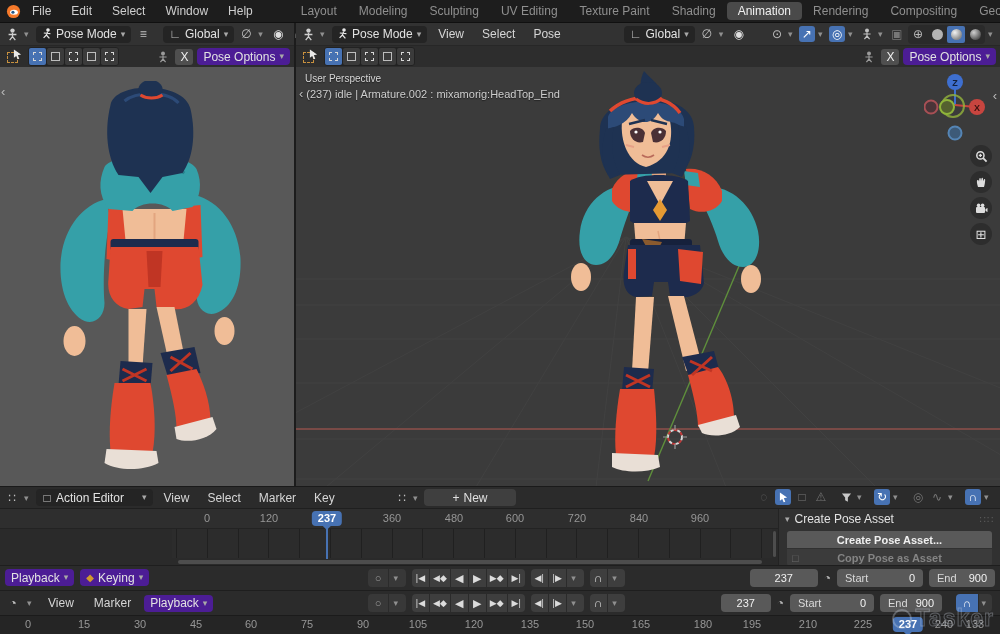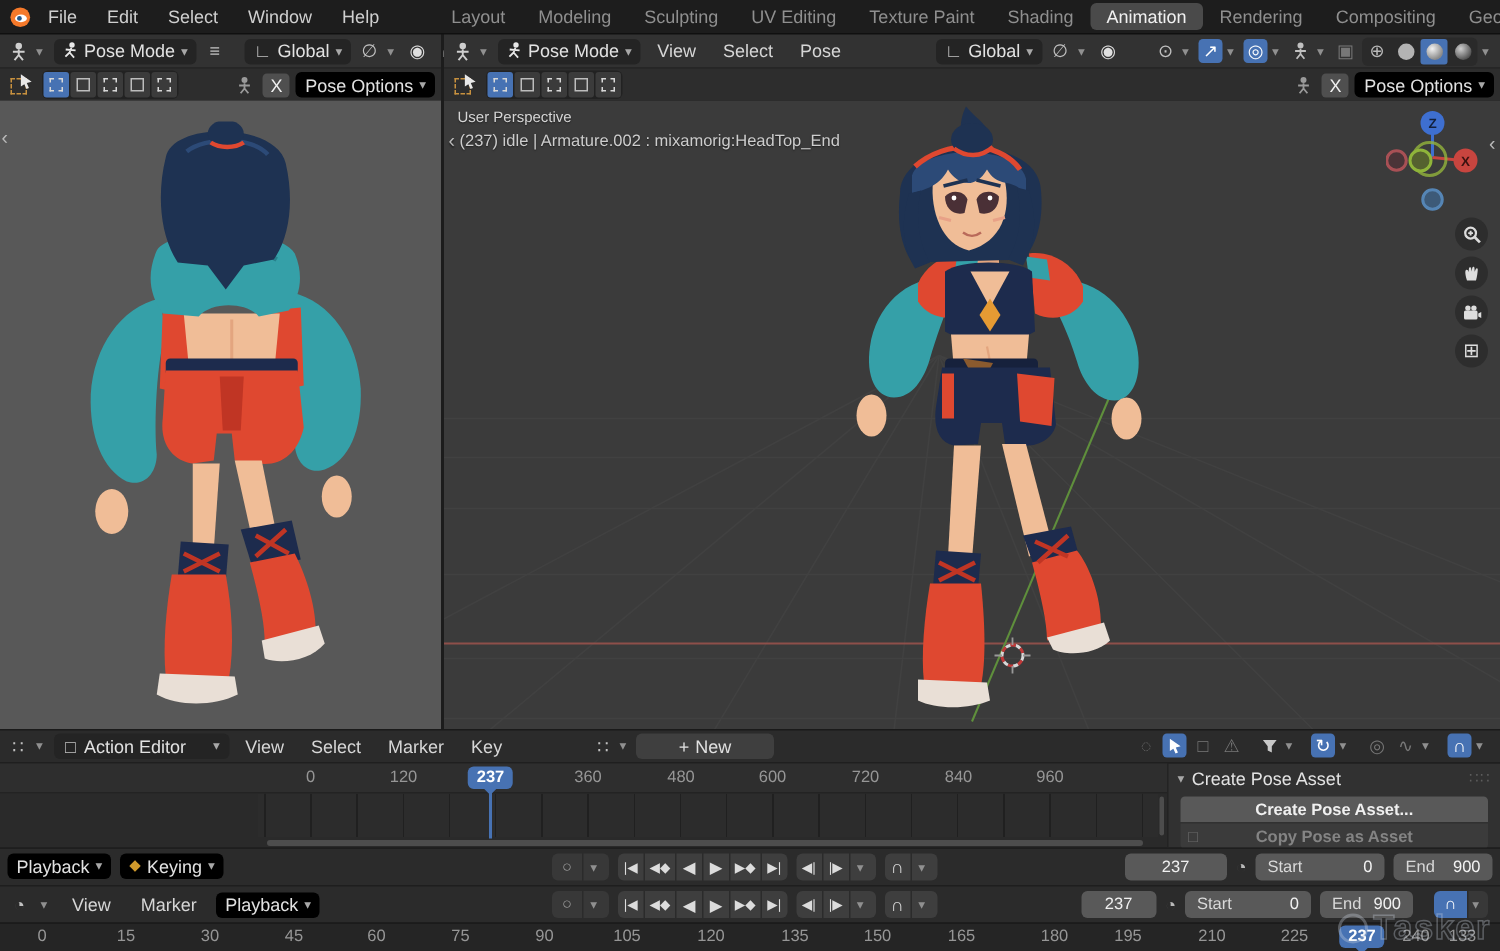--- a/index.html
+++ b/index.html
@@ -21,21 +21,21 @@
   .vp-left { width:296px; border-right:2px solid #1c1c1c; }
   .vp-right { flex:1; }
   .vp-header { height:22px; background:#323232; display:flex; align-items:center; gap:4px; padding:0 4px; flex-shrink:0; }
   .vp-tools  { height:22px; background:#2d2d2d; display:flex; align-items:center; gap:4px; padding:0 4px; flex-shrink:0; border-top:1px solid #272727;}
   .canvas { position:relative; flex:1; overflow:hidden; }
   .canvas-left  { background:#585858; }
   .canvas-right { background:#3b3b3b; }
 
   .pill { display:inline-flex; align-items:center; gap:4px; background:#242424; border-radius:4px;
           height:17px; padding:0 6px; color:#e2e2e2; white-space:nowrap; }
-  .pill-light { background:#000000; }
+  .pill-light { background:#4c1d95; }
   .caret { font-size:9px; color:#a8a8a8; line-height:1; }
   .hmenu { padding:2px 7px; color:#d6d6d6; white-space:nowrap; }
   .ic { display:inline-flex; align-items:center; justify-content:center; min-width:16px; height:16px;
         color:#c0c0c0; font-size:12px; border-radius:3px; }
   .ic.active { background:#4772b3; color:#fff; }
   .ic.dim { color:#777; }
   .icaret { font-size:9px; color:#909090; min-width:8px; }
   .group { display:inline-flex; gap:1px; background:#222; border-radius:4px; padding:1px; }
   .selbtn { width:17px; height:17px; background:#3b3b3b; display:flex; align-items:center; justify-content:center; border-radius:2px; }
   .selbtn.active { background:#4772b3; }

